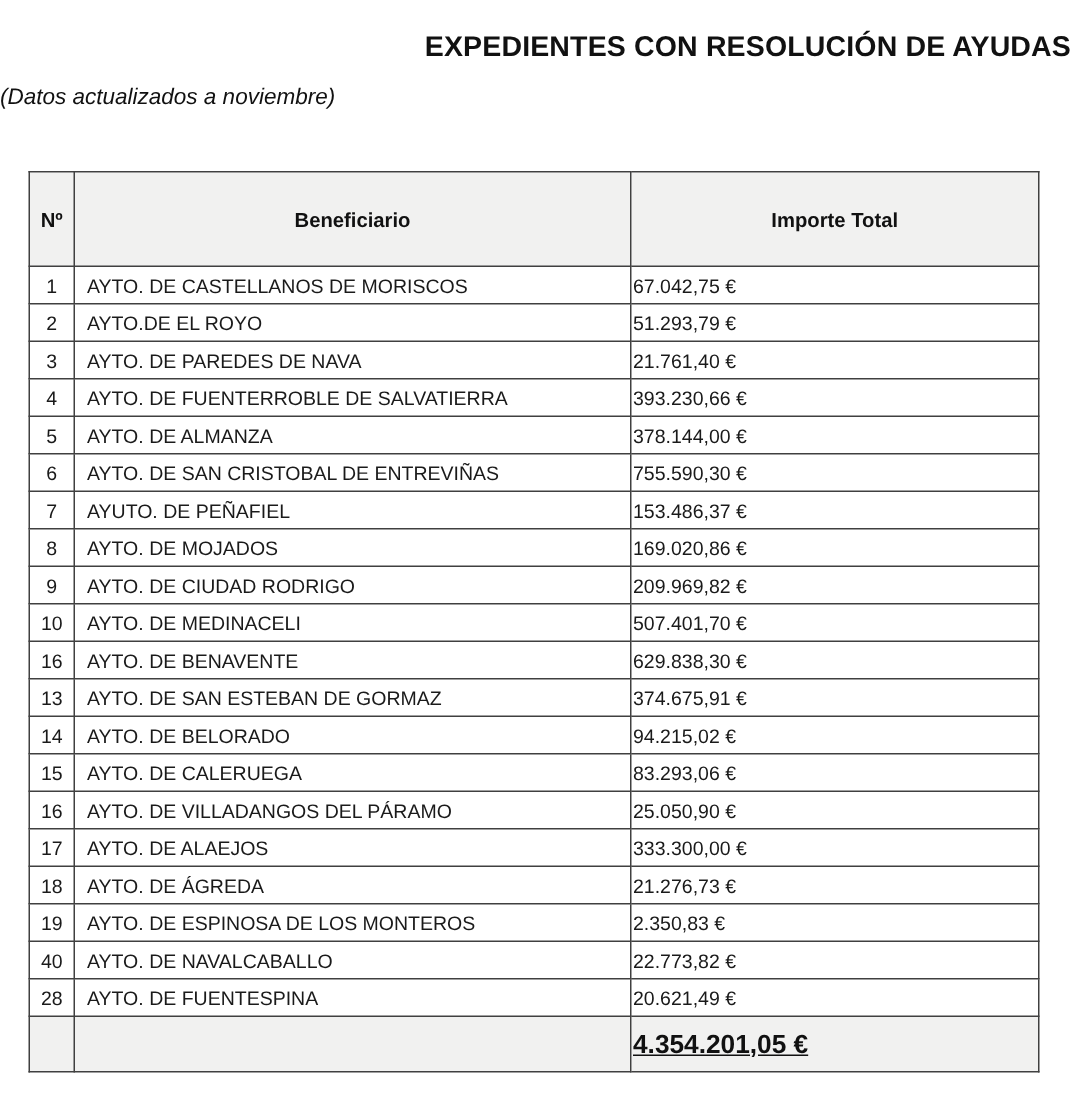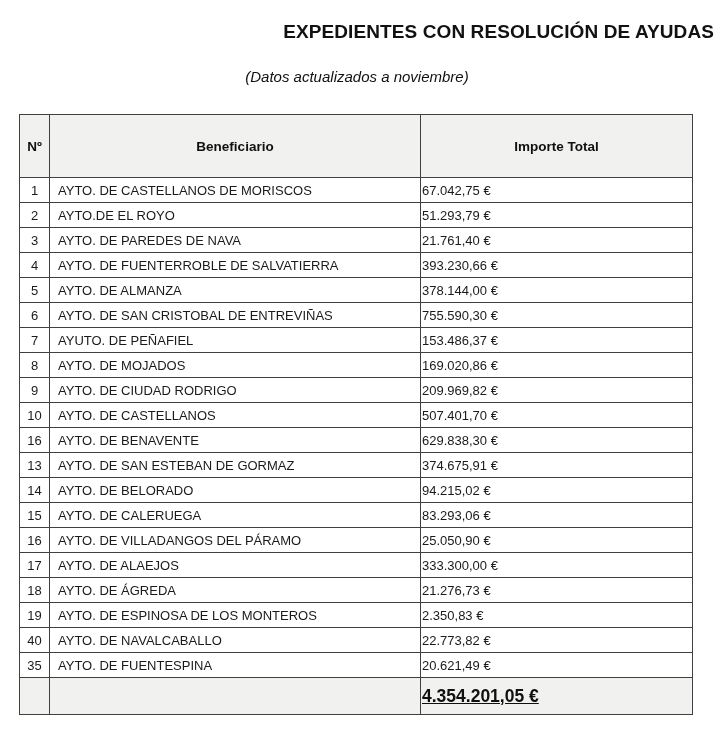--- a/index.html
+++ b/index.html
@@ -19,23 +19,22 @@
   .doc-title {
     margin: 0;
     padding-top: 21px;
     text-align: right;
     font-size: 19px;
     font-weight: bold;
     letter-spacing: 0.1px;
     color: #111111;
   }
   .doc-subtitle {
-    margin: 12px;
+    margin: 0;
     padding-top: 13px;
-    text-align: center;
     font-size: 15px;
     font-style: italic;
     color: #111111;
   }
   table.ayudas {
     position: absolute;
     left: 19px;
     top: 114px;
     width: 673px;
     border-collapse: collapse;
@@ -151,21 +150,21 @@
   </tr>
 
   <tr>
     <td class="cell-num">9</td>
     <td class="cell-ben">AYTO. DE CIUDAD RODRIGO</td>
     <td class="cell-imp">209.969,82 €</td>
   </tr>
 
   <tr>
     <td class="cell-num">10</td>
-    <td class="cell-ben">AYTO. DE CASTELLANOS</td>
+    <td class="cell-ben">AYTO. DE MEDINACELI</td>
     <td class="cell-imp">507.401,70 €</td>
   </tr>
 
   <tr>
     <td class="cell-num">16</td>
     <td class="cell-ben">AYTO. DE BENAVENTE</td>
     <td class="cell-imp">629.838,30 €</td>
   </tr>
 
 
@@ -211,21 +210,21 @@
     <td class="cell-imp">2.350,83 €</td>
   </tr>
 
   <tr>
     <td class="cell-num">40</td>
     <td class="cell-ben">AYTO. DE NAVALCABALLO</td>
     <td class="cell-imp">22.773,82 €</td>
   </tr>
 
   <tr>
-    <td class="cell-num">35</td>
+    <td class="cell-num">28</td>
     <td class="cell-ben">AYTO. DE FUENTESPINA</td>
     <td class="cell-imp">20.621,49 €</td>
   </tr>
 </tbody>
     <tfoot>
       <tr class="total-row">
         <td class="cell-num"></td>
         <td class="cell-ben"></td>
         <td class="cell-imp">4.354.201,05 €</td>
       </tr>

